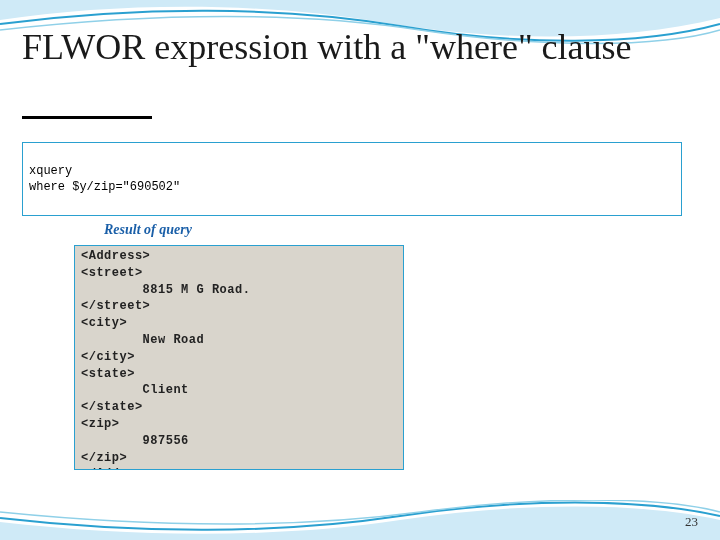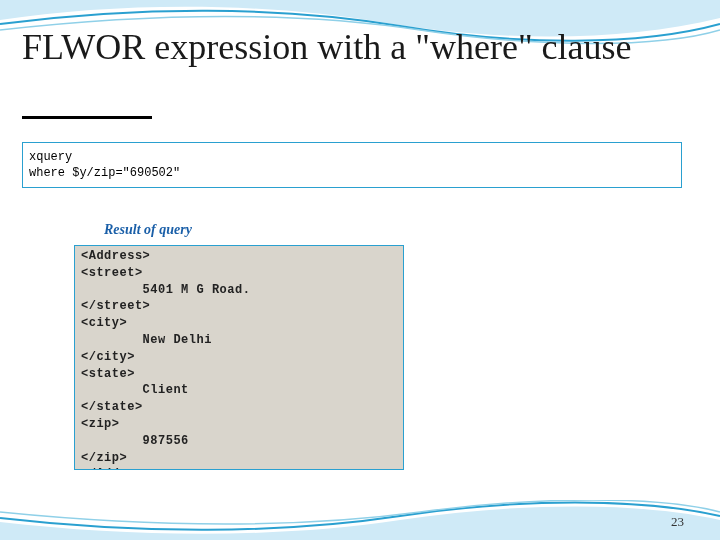--- a/index.html
+++ b/index.html
@@ -41,21 +41,21 @@
   .codebox1 {
     position: absolute;
     top: 142px;
     left: 22px;
     width: 660px;
     border: 1px solid #2aa0d0;
     background: #fff;
     font-family: 'Courier New', monospace;
     font-size: 12px;
     line-height: 1.35;
-    padding: 6px 6px;
+    padding: 20px 6px;
     color: #000;
     z-index: 2;
   }
   .result-label {
     position: absolute;
     top: 222px;
     left: 104px;
     font-family: Georgia, serif;
     font-size: 14px;
     font-weight: 700;
@@ -81,21 +81,21 @@
     z-index: 2;
   }
   .codebox2-inner {
     padding: 2px 6px;
     line-height: 1.4;
     white-space: pre;
   }
   .page-number {
     position: absolute;
     bottom: 10px;
-    right: 36px;
+    right: 22px;
     font-size: 13px;
     color: #333;
     z-index: 2;
   }
   .wave-bottom {
     position: absolute;
     bottom: 0; left: 0; right: 0;
     height: 40px;
     pointer-events: none;
     z-index: 0;
@@ -116,24 +116,24 @@
 <div class="codebox1">
   <div>xquery</div>
   <div>where $y/zip="690502"</div>
 </div>
 
 <div class="result-label">Result of query</div>
 
 <div class="codebox2-wrap">
   <div class="codebox2-inner"><span>&lt;Address&gt;</span>
 <span>&lt;street&gt;</span>
-<span>        5401 M G Road.</span>
+<span>        8815 M G Road.</span>
 <span>&lt;/street&gt;</span>
 <span>&lt;city&gt;</span>
-<span>        New Delhi</span>
+<span>        New Road</span>
 <span>&lt;/city&gt;</span>
 <span>&lt;state&gt;</span>
 <span>        Client</span>
 <span>&lt;/state&gt;</span>
 <span>&lt;zip&gt;</span>
 <span>        987556</span>
 <span>&lt;/zip&gt;</span>
 <span>&lt;/Address&gt;</span>
 <span></span>
 </div>

